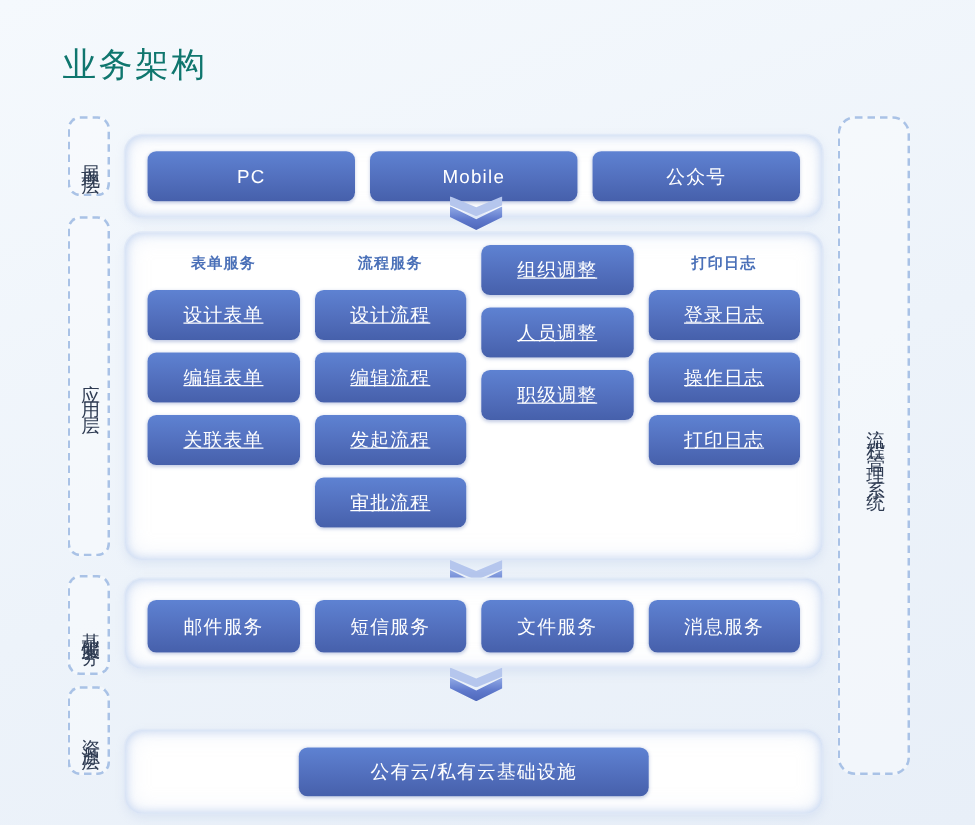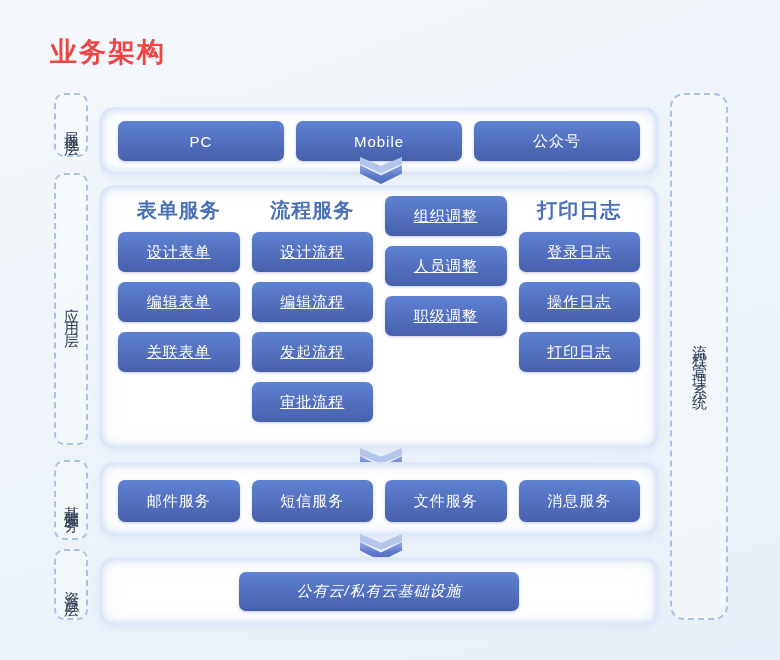--- a/index.html
+++ b/index.html
@@ -6,21 +6,21 @@
   body{
     width:780px;height:660px;
     font-family:"Liberation Sans","DejaVu Sans",sans-serif;
     background:linear-gradient(160deg,#f5f9fd 0%,#edf3fa 55%,#e8eff8 100%);
     overflow:hidden;
   }
   .stage{position:relative;width:780px;height:660px;}
 
   .page-title{
     position:absolute;left:50px;top:34px;
-    font-size:27px;font-weight:bold;color:#ef4444;letter-spacing:2px;
+    font-size:27px;font-weight:normal;color:#0f766e;letter-spacing:2px;
   }
 
   
   .rail-box{
     position:absolute;
     border:2px dashed #a9c2e6;border-radius:10px;
     background:rgba(250,252,254,.55);
     display:flex;align-items:center;justify-content:center;
     color:#2e3b52;font-size:15px;
     box-sizing:border-box;
@@ -44,41 +44,41 @@
     box-shadow:
       0 0 0 1px rgba(223,232,246,.9),
       inset 0 0 7px 1px rgba(185,205,238,.75),
       inset 0 0 18px rgba(205,220,243,.5),
       0 3px 8px rgba(170,192,228,.25);
     box-sizing:border-box;
   }
   .panel-1{top:108px;height:66px;padding:13px 18px;}
   .panel-2{top:186px;height:262px;padding:10px 18px;}
   .panel-3{top:463px;height:72px;padding:17px 18px;}
-  .panel-4{top:558px;height:67px;padding:14px 18px;font-style:italic;}
+  .panel-4{top:584px;height:67px;padding:14px 18px;}
 
   .row-grid{display:flex;gap:12px;}
   .row-grid > *{flex:1;}
 
   .btn{
     height:40px;border-radius:7px;
     background:linear-gradient(180deg,#5e82d2 0%,#526fbd 55%,#4660ab 100%);
     color:#ffffff;font-size:15px;font-weight:500;
     display:flex;align-items:center;justify-content:center;
     box-shadow:0 1px 3px rgba(80,105,175,.35);
     letter-spacing:1px;
   }
   .panel-3 .btn{height:42px;}
   .panel-4 .btn{width:280px;height:39px;margin:0 auto;flex:none;}
 
   .col{display:flex;flex-direction:column;}
   .col-header{
     height:28px;margin-bottom:8px;
     display:flex;align-items:center;justify-content:center;
-    color:#4a70b8;font-size:20px;font-weight:bold;letter-spacing:1px;
+    color:#4a70b8;font-size:12px;font-weight:bold;letter-spacing:1px;
   }
   .col .btn{margin-bottom:10px;flex:none;text-decoration:underline;}
   .col .btn:last-child{margin-bottom:0;}
 
   
   .arrow{position:absolute;left:360px;width:42px;height:27px;}
   .chev{
     position:absolute;left:0;width:42px;
     clip-path:polygon(0 0,50% 55%,100% 0,100% 45%,50% 100%,0 45%);
   }

